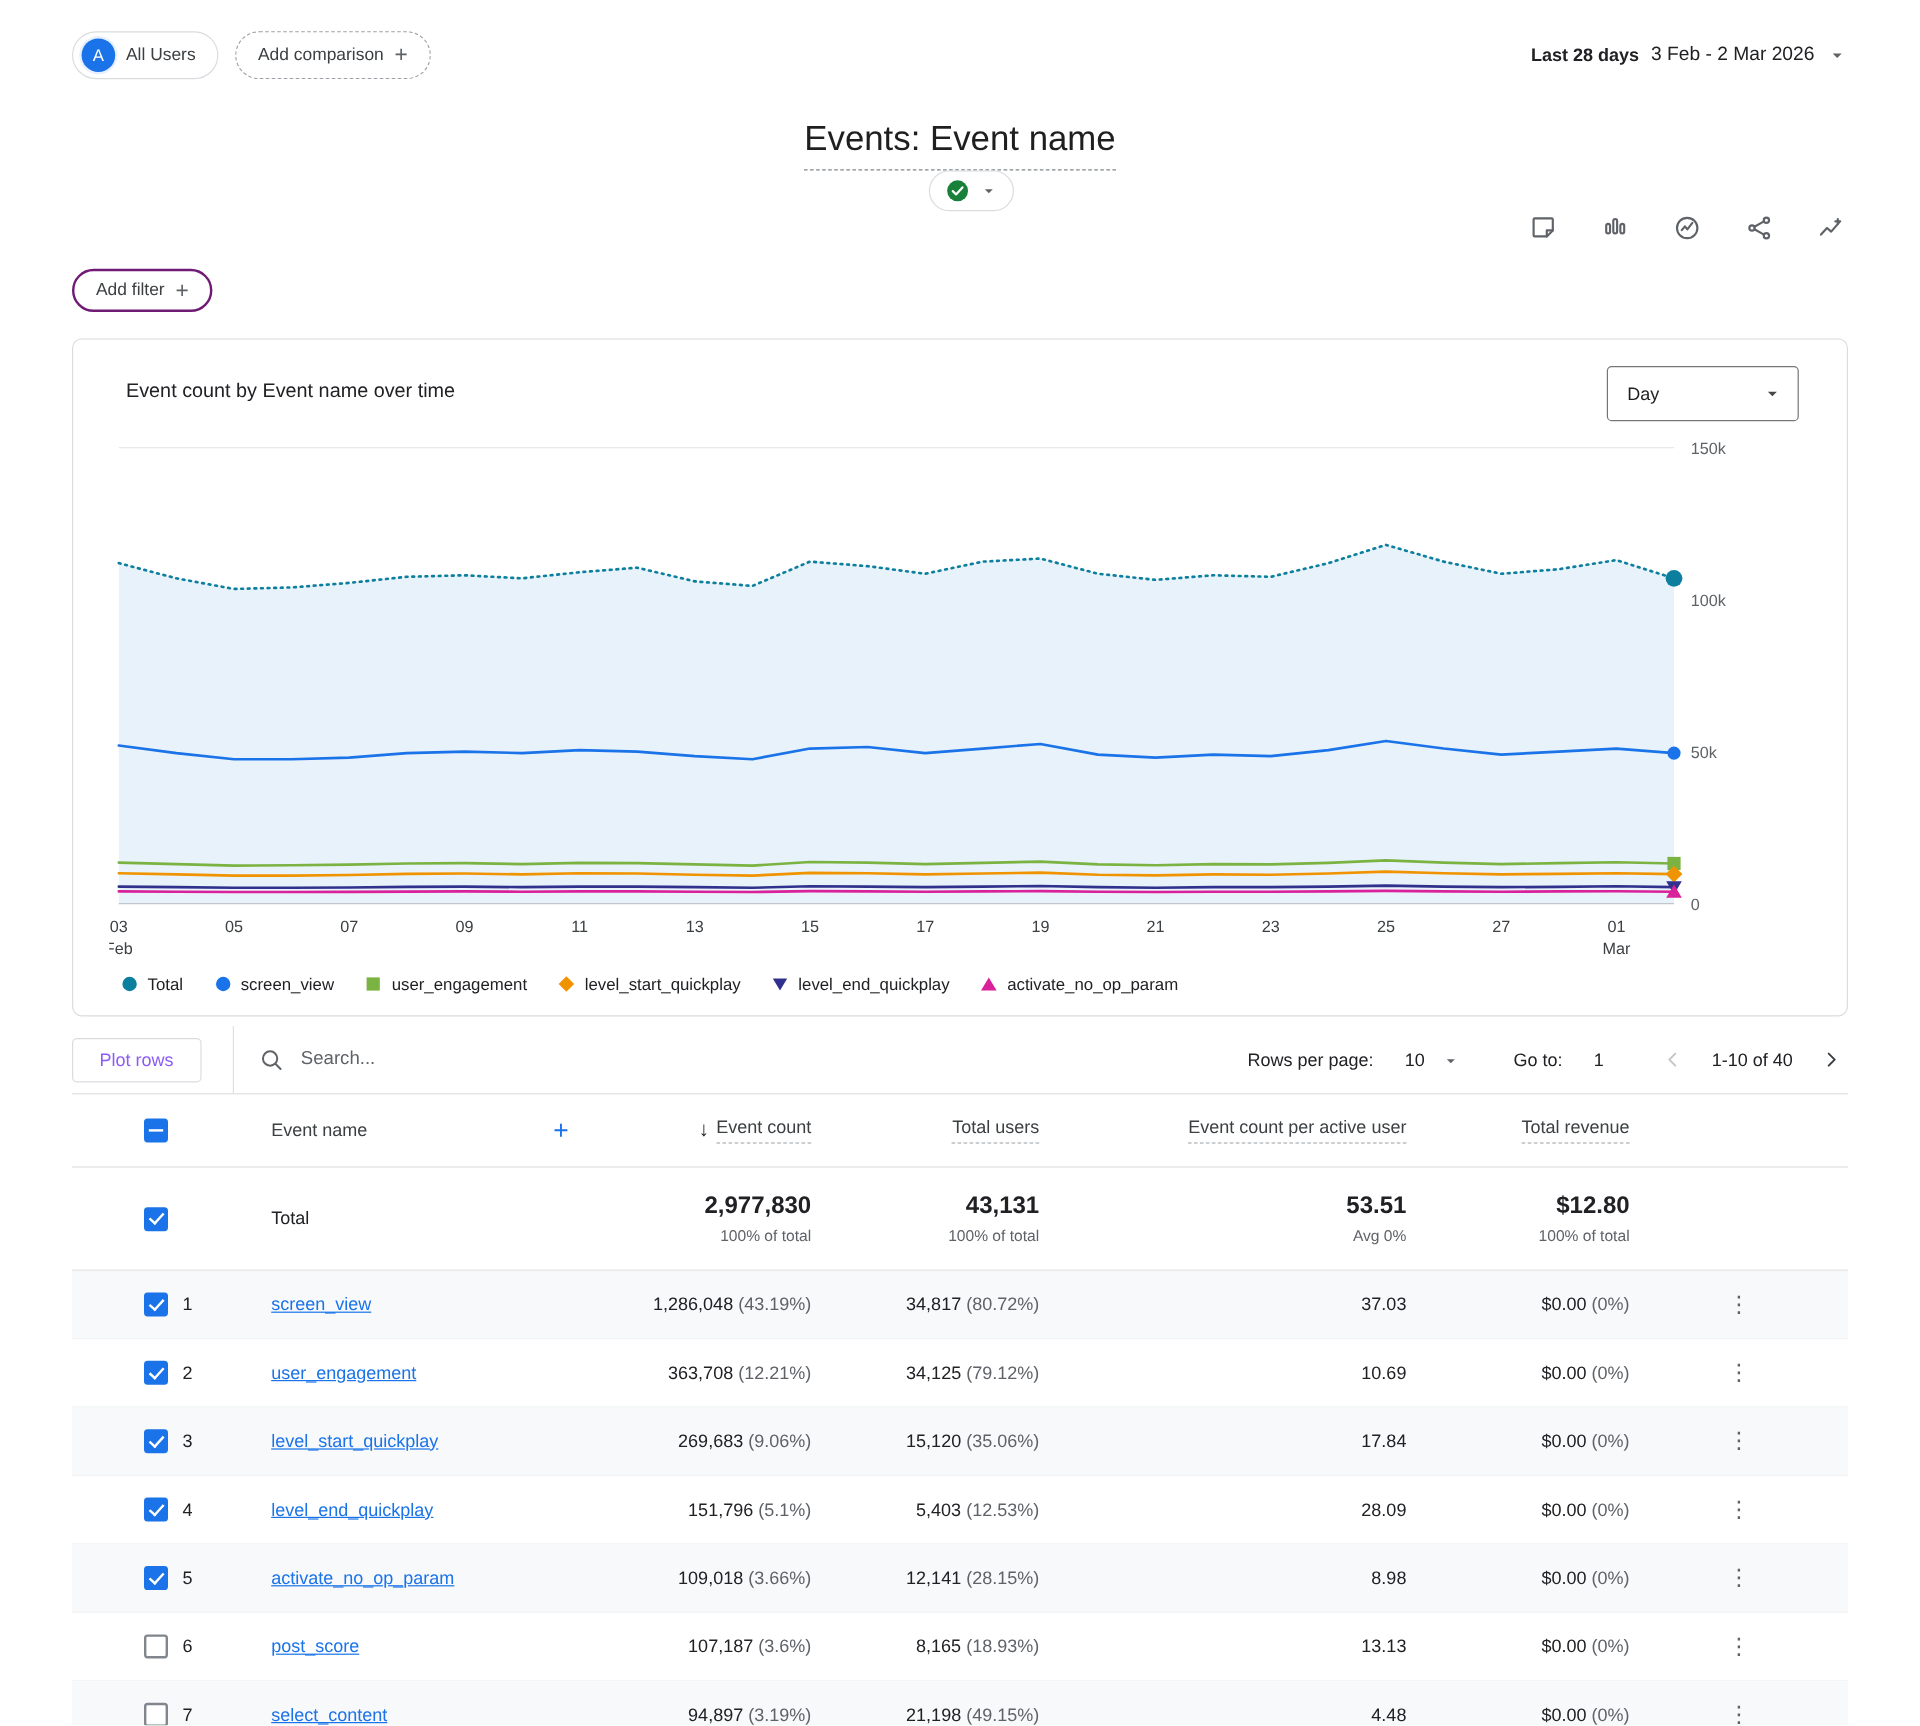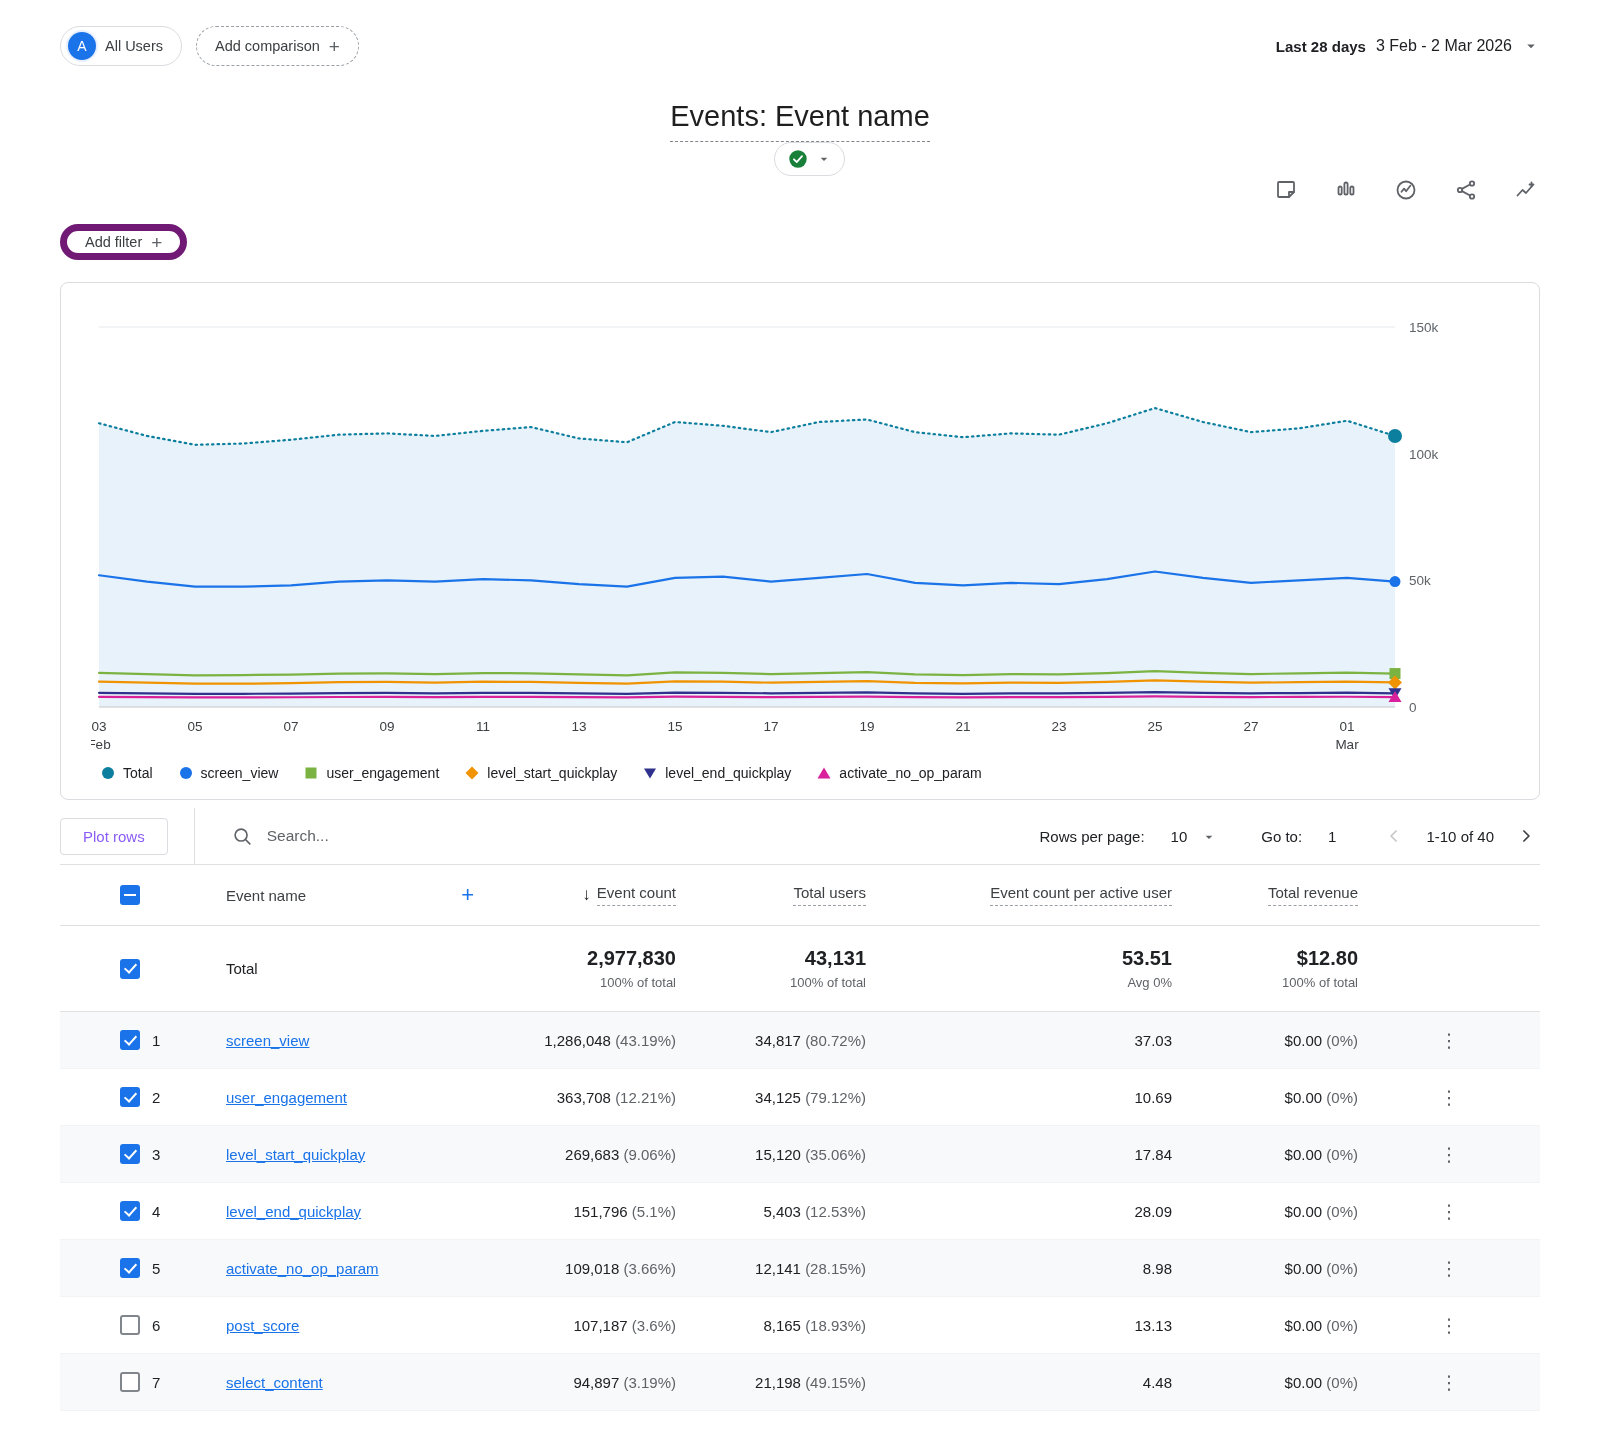--- a/index.html
+++ b/index.html
@@ -24,39 +24,39 @@
   
   .title-row { display:flex; align-items:center; margin:34px 60px 0 60px;flex-direction:column; }
   h1.page-title { margin:0; font-size:29px; font-weight:400; color:#1f1f1f;
                   border-bottom:1px dashed #80868b; padding-bottom:8px; }
   .title-badge { display:flex; align-items:center; gap:7px; margin-left:18px; border:1px solid #dadce0;
                  border-radius:17px; height:34px; padding:0 12px; cursor:pointer; }
   .title-icons { margin-left:auto; display:flex; align-items:center; gap:32px; }
   .icon-btn { background:none; border:none; padding:2px; cursor:pointer; display:inline-flex; }
   .icon-btn svg { stroke:#5f6368; fill:none; stroke-width:1.8; stroke-linecap:round; stroke-linejoin:round; }
 
-  .add-filter { margin:20px 60px 0 60px; height:36px; border-radius:18px; border:7px solid #701a75; }
+  .add-filter { margin:20px 60px 0 60px; height:36px; border-radius:18px; border:2px solid #701a75; }
 
   
   .card { margin:22px 60px 0 60px; border:1px solid #dadce0; border-radius:8px; padding:22px 26px 10px 26px; }
   .card-head { display:flex; align-items:flex-start; justify-content:space-between; padding:0 14px 0 18px; }
   .chart-title { font-size:16.5px; color:#202124; margin-top:12px; }
   .day-select { width:160px; height:46px; border:1px solid #747775; border-radius:4px; display:flex;
                 align-items:center; padding:0 12px 0 16px; font-size:15px; color:#1f1f1f; cursor:pointer;
                 justify-content:space-between; }
   #chart { margin-top:4px; padding-left:4px; }
   .legend { display:flex; align-items:center; gap:26px; padding:10px 0 8px 14px; font-size:14px; color:#202124; }
   .legend-item { display:flex; align-items:center; gap:8px; }
 
   
   .table-section { margin:8px 60px 0 60px; }
   .controls { display:flex; align-items:center; height:56px; }
   .plot-rows { border:1px solid #dadce0; border-radius:4px; height:37px; padding:0 22px; background:#fff;
                color:#8b5cf6; font-size:15px; font-weight:500; font-family:inherit; }
-  .search-wrap { border-left:1px solid #e0e0e0; margin-left:26px; padding-left:36px; height:56px;
+  .search-wrap { border-left:1px solid #e0e0e0; margin-left:26px; padding-left:20px; height:56px;
                  display:flex; align-items:center; gap:12px; flex:1; }
   .search-wrap svg { stroke:#5f6368; fill:none; stroke-width:1.8; stroke-linecap:round; }
   .search-input { border:none; outline:none; font-size:15.5px; width:320px; font-family:inherit; color:#202124; }
   .search-input::placeholder { color:#5f6368; }
   .controls-right { display:flex; align-items:center; margin-left:auto; font-size:15px; color:#202124; }
   .rpp-value, .goto-value { display:flex; align-items:flex-end; gap:14px; cursor:pointer; }
   .gap-lg { margin-left:44px; } .gap-md { margin-left:26px; } .gap-sm { margin-left:18px; }
   .pager-btn { background:none; border:none; padding:4px; cursor:pointer; display:inline-flex; }
   .pager-btn svg { fill:none; stroke-width:2; stroke-linecap:round; stroke-linejoin:round; }
   .pager-prev svg { stroke:#c4c7c5; } .pager-next svg { stroke:#3c4043; }
@@ -176,20 +176,31 @@
   </div>
 
   
   <div class="chip add-filter" style="display:inline-flex; margin-left:60px;">
     <span>Add filter</span>
     <span class="plus-glyph">+</span>
   </div>
 
   
   <div class="card">
+    <div class="card-head">
+      <div class="chart-title">Event count by Event name over time</div>
+      <div class="day-select">
+        <span>Day</span>
+        <span style="display:inline-flex;">
+          <svg width="18" height="18" viewBox="0 0 24 24">
+              <path d="M7 10l5 5 5-5z" fill="#444746"></path>
+            </svg>
+        </span>
+      </div>
+    </div>
     <div id="chart"><svg width="1400" height="442">
           <path d="M8,114.26666666666665 L8,114.26666666666665 L56,126.93333333333334 L104,135.8 L152,134.5333333333333 L200,130.73333333333335 L248,125.66666666666669 L296,124.40000000000003 L344,126.93333333333334 L392,121.86666666666667 L440,118.06666666666666 L488,129.46666666666664 L536,133.26666666666665 L584,113 L632,116.80000000000001 L680,123.13333333333333 L728,113 L776,110.46666666666664 L824,123.13333333333333 L872,128.2 L920,124.40000000000003 L968,125.66666666666669 L1016,114.26666666666665 L1064,99.06666666666666 L1112,113 L1160,123.13333333333333 L1208,119.33333333333337 L1256,111.73333333333335 L1304,126.93333333333334 L1304,398 L8,398 Z" fill="#e8f2fa" stroke="none"></path>
           <line x1="8" y1="18" x2="1304" y2="18" stroke="#e6e8ea" stroke-width="1"></line>
           <line x1="8" y1="398" x2="1304" y2="398" stroke="#c2c6ca" stroke-width="1"></line>
           <path d="M8,114.26666666666665 L8,114.26666666666665 L56,126.93333333333334 L104,135.8 L152,134.5333333333333 L200,130.73333333333335 L248,125.66666666666669 L296,124.40000000000003 L344,126.93333333333334 L392,121.86666666666667 L440,118.06666666666666 L488,129.46666666666664 L536,133.26666666666665 L584,113 L632,116.80000000000001 L680,123.13333333333333 L728,113 L776,110.46666666666664 L824,123.13333333333333 L872,128.2 L920,124.40000000000003 L968,125.66666666666669 L1016,114.26666666666665 L1064,99.06666666666666 L1112,113 L1160,123.13333333333333 L1208,119.33333333333337 L1256,111.73333333333335 L1304,126.93333333333334" fill="none" stroke="#0c7f9e" stroke-width="2.2" stroke-linecap="round" stroke-linejoin="round" stroke-dasharray="1.5 4"></path>
           <path d="M8,266.26666666666665 L8,266.26666666666665 L56,272.6 L104,277.6666666666667 L152,277.6666666666667 L200,276.4 L248,272.6 L296,271.33333333333337 L344,272.6 L392,270.06666666666666 L440,271.33333333333337 L488,275.1333333333333 L536,277.6666666666667 L584,268.79999999999995 L632,267.5333333333333 L680,272.6 L728,268.79999999999995 L776,265 L824,273.8666666666667 L872,276.4 L920,273.8666666666667 L968,275.1333333333333 L1016,270.06666666666666 L1064,262.4666666666667 L1112,268.79999999999995 L1160,273.8666666666667 L1208,271.33333333333337 L1256,268.79999999999995 L1304,272.6" fill="none" stroke="#1a73e8" stroke-width="2.2" stroke-linecap="round" stroke-linejoin="round"></path>
           <path d="M8,363.8 L8,363.8 L56,365.06666666666666 L104,366.3333333333333 L152,366.08 L200,365.5733333333333 L248,364.56 L296,364.3066666666667 L344,365.06666666666666 L392,364.05333333333334 L440,364.3066666666667 L488,365.32 L536,366.3333333333333 L584,363.29333333333335 L632,363.8 L680,365.06666666666666 L728,364.05333333333334 L776,363.04 L824,365.32 L872,366.08 L920,365.06666666666666 L968,365.32 L1016,364.05333333333334 L1064,362.02666666666664 L1112,363.8 L1160,365.06666666666666 L1208,364.3066666666667 L1256,363.5466666666667 L1304,364.56" fill="none" stroke="#7bb342" stroke-width="2.2" stroke-linecap="round" stroke-linejoin="round"></path>
           <path d="M8,372.6666666666667 L8,372.6666666666667 L56,373.68 L104,374.6933333333333 L152,374.6933333333333 L200,374.18666666666667 L248,373.17333333333335 L296,372.92 L344,373.68 L392,372.6666666666667 L440,372.92 L488,373.93333333333334 L536,374.6933333333333 L584,372.41333333333336 L632,372.6666666666667 L680,373.68 L728,372.92 L776,372.15999999999997 L824,373.93333333333334 L872,374.44 L920,373.68 L968,373.93333333333334 L1016,372.92 L1064,371.4 L1112,372.6666666666667 L1160,373.68 L1208,373.17333333333335 L1256,372.6666666666667 L1304,373.4266666666667" fill="none" stroke="#f09300" stroke-width="2.2" stroke-linecap="round" stroke-linejoin="round"></path>
           <path d="M8,383.81333333333333 L8,383.81333333333333 L56,384.32 L104,384.82666666666665 L152,384.82666666666665 L200,384.5733333333333 L248,384.06666666666666 L296,383.81333333333333 L344,384.32 L392,383.81333333333333 L440,383.81333333333333 L488,384.32 L536,384.82666666666665 L584,383.56 L632,383.81333333333333 L680,384.32 L728,383.81333333333333 L776,383.3066666666667 L824,384.32 L872,384.82666666666665 L920,384.32 L968,384.32 L1016,383.81333333333333 L1064,383.05333333333334 L1112,383.81333333333333 L1160,384.32 L1208,384.06666666666666 L1256,383.56 L1304,384.32" fill="none" stroke="#30318c" stroke-width="2.2" stroke-linecap="round" stroke-linejoin="round"></path>
           <path d="M8,387.8666666666667 L8,387.8666666666667 L56,388.12 L104,388.37333333333333 L152,388.37333333333333 L200,388.24666666666667 L248,387.99333333333334 L296,387.8666666666667 L344,388.12 L392,387.8666666666667 L440,387.8666666666667 L488,388.12 L536,388.37333333333333 L584,387.61333333333334 L632,387.8666666666667 L680,388.12 L728,387.8666666666667 L776,387.61333333333334 L824,388.12 L872,388.37333333333333 L920,388.12 L968,388.12 L1016,387.8666666666667 L1064,387.36 L1112,387.8666666666667 L1160,388.12 L1208,387.8666666666667 L1256,387.74 L1304,388.12" fill="none" stroke="#d8219a" stroke-width="2.2" stroke-linecap="round" stroke-linejoin="round"></path>

